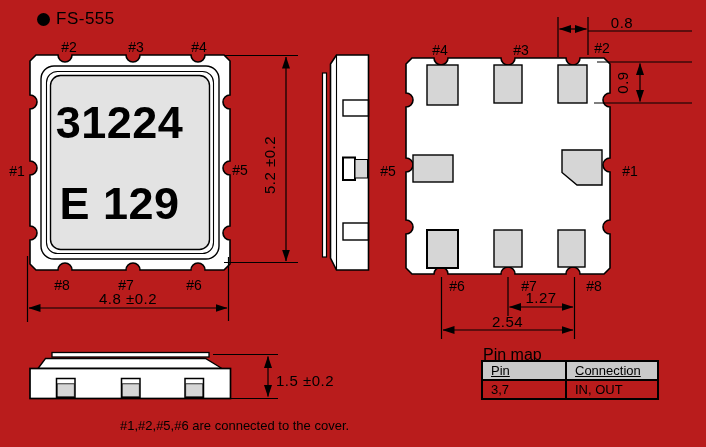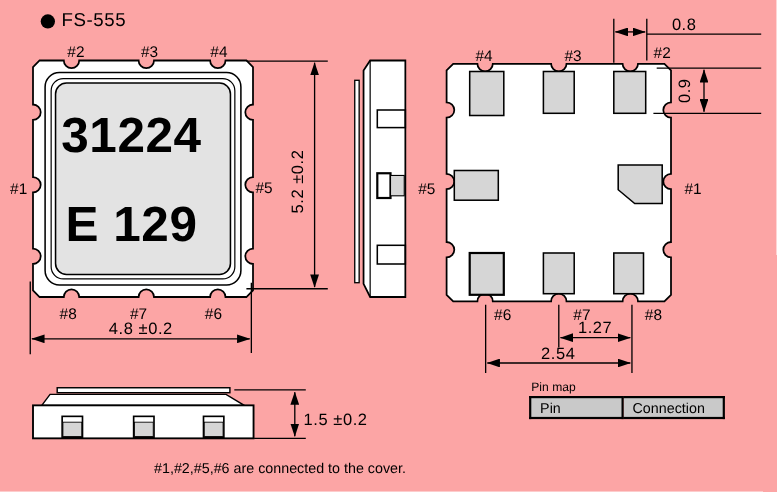--- a/index.html
+++ b/index.html
@@ -1,37 +1,37 @@
 <!DOCTYPE html>
 <html><head>
 <meta charset="utf-8">
 <style>
   html,body { margin:0; padding:0; background:#fff; }
   .canvas {
-    position:relative; width:706px; height:447px; background:#fca5a5;
+    position:relative; width:706px; height:447px; background:#b91c1c;
     font-family:"Liberation Sans", sans-serif; color:#000; overflow:hidden;
   }
   .title-row { position:absolute; left:37px; top:9px; display:flex; align-items:center; gap:6px; }
   .bullet { width:13px; height:13px; border-radius:50%; background:#000; }
   .title-text { font-size:17px; letter-spacing:0.5px; }
   .drawing { position:absolute; left:0; top:0; }
   svg .pin-label { font:14px "Liberation Sans", sans-serif; }
   svg .dim { font:15px "Liberation Sans", sans-serif; letter-spacing:0.5px; }
   svg .marking { font:bold 45px "Liberation Sans", sans-serif; letter-spacing:0.5px; }
-  .note { position:absolute; left:140px; top:418px; font-size:13px; }
-  .pinmap-caption { position:absolute; left:483px; top:346px; font-size:11px; }
+  .note { position:absolute; left:120px; top:418px; font-size:13px; }
+  .pinmap-caption { position:absolute; left:483px; top:346px; font-size:16px; }
   table.pinmap {
     position:absolute; left:481px; top:360px; width:176px;
     border-collapse:collapse; font-size:13px; table-layout:fixed;
   }
   table.pinmap th, table.pinmap td {
     border:2px solid #000; text-align:left; font-weight:normal;
     padding:1px 4px 1px 8px; height:14px; overflow:hidden; white-space:nowrap;
   }
-  table.pinmap th { background:#c9c9c9; }
+  table.pinmap th { background:#c9c9c9;text-decoration:underline; }
   col.c-pin { width:84px; } col.c-conn { width:92px; }
 </style>
 </head>
 <body>
 
 <div class="canvas">
 
   <div class="title-row">
     <span class="bullet"></span>
     <span class="title-text">FS-555</span>
@@ -170,16 +170,20 @@
         <col class="c-pin">
         <col class="c-conn">
       </colgroup>
     <thead>
       <tr>
         <th>Pin</th>
         <th>Connection</th>
       </tr>
     </thead>
     <tbody>
+      <tr>
+        <td>3,7</td>
+        <td>IN, OUT</td>
+      </tr>
     </tbody>
   </table>
 
 </div>
 
 </body></html>

